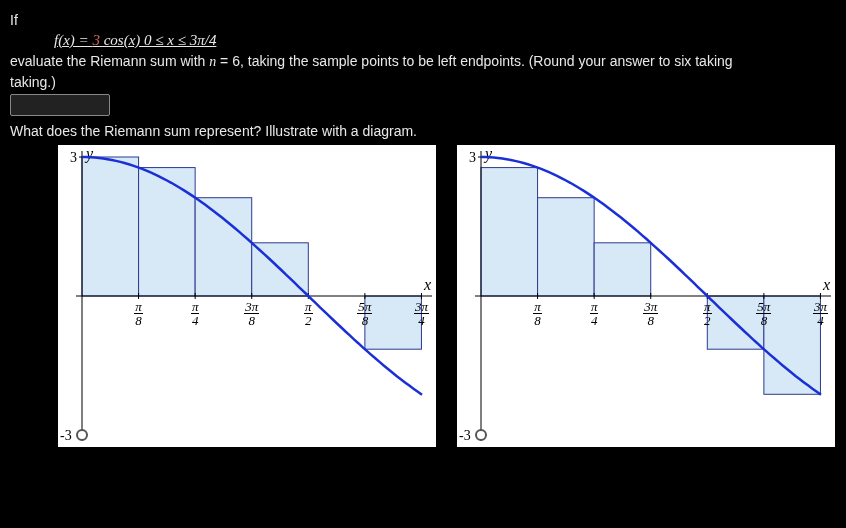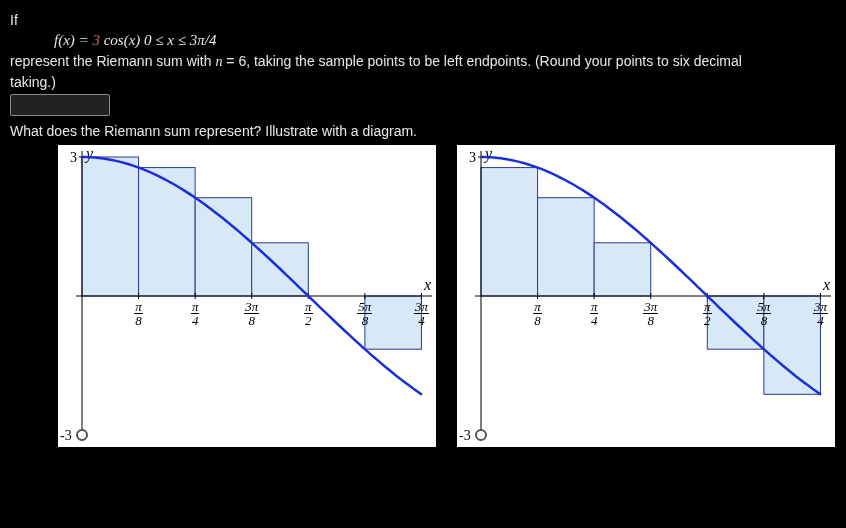--- a/index.html
+++ b/index.html
@@ -8,21 +8,21 @@
     padding: 8px 10px;
     background: #000;
     color: #e8e8e8;
     font-family: Arial, sans-serif;
     font-size: 14px;
     width: 846px;
     height: 528px;
     overflow: hidden;
   }
   .line { margin: 4px 0; }
-  .indent { padding-left: 44px; }
+  .indent { padding-left: 44px; text-decoration: underline; }
   .formula { font-style: italic; font-family: 'Times New Roman', serif; font-size: 15px; }
   .redish { color: #c96a5a; }
   .nvar { font-style: italic; font-family: 'Times New Roman', serif; }
   .answer-box {
     display: inline-block;
     border: 1px solid #888;
     background: #222;
     width: 100px;
     height: 22px;
     border-radius: 2px;
@@ -37,21 +37,21 @@
   svg { display:block; }
 </style>
 </head>
 <body>
 
 <div class="line">If</div>
 <div class="line indent formula">
   <span>f(x) = </span><span class="redish">3</span><span> cos(x)    0 ≤ x ≤ 3π/4</span>
 </div>
 <div class="line">
-  <span>represent the Riemann sum with </span><span class="nvar">n</span><span> = 6,  taking the sample points to be left endpoints. (Round your points to six decimal</span>
+  <span>evaluate the Riemann sum with </span><span class="nvar">n</span><span> = 6,  taking the sample points to be left endpoints. (Round your answer to six taking</span>
 </div>
 <div class="line">taking.)</div>
 <div class="line">
   <span class="answer-box"></span>
 </div>
 
 <div class="line" style="">What does the Riemann sum represent? Illustrate with a diagram.</div>
 
 <div class="chart-row">
   <div class="chart-wrap" id="chart0">

